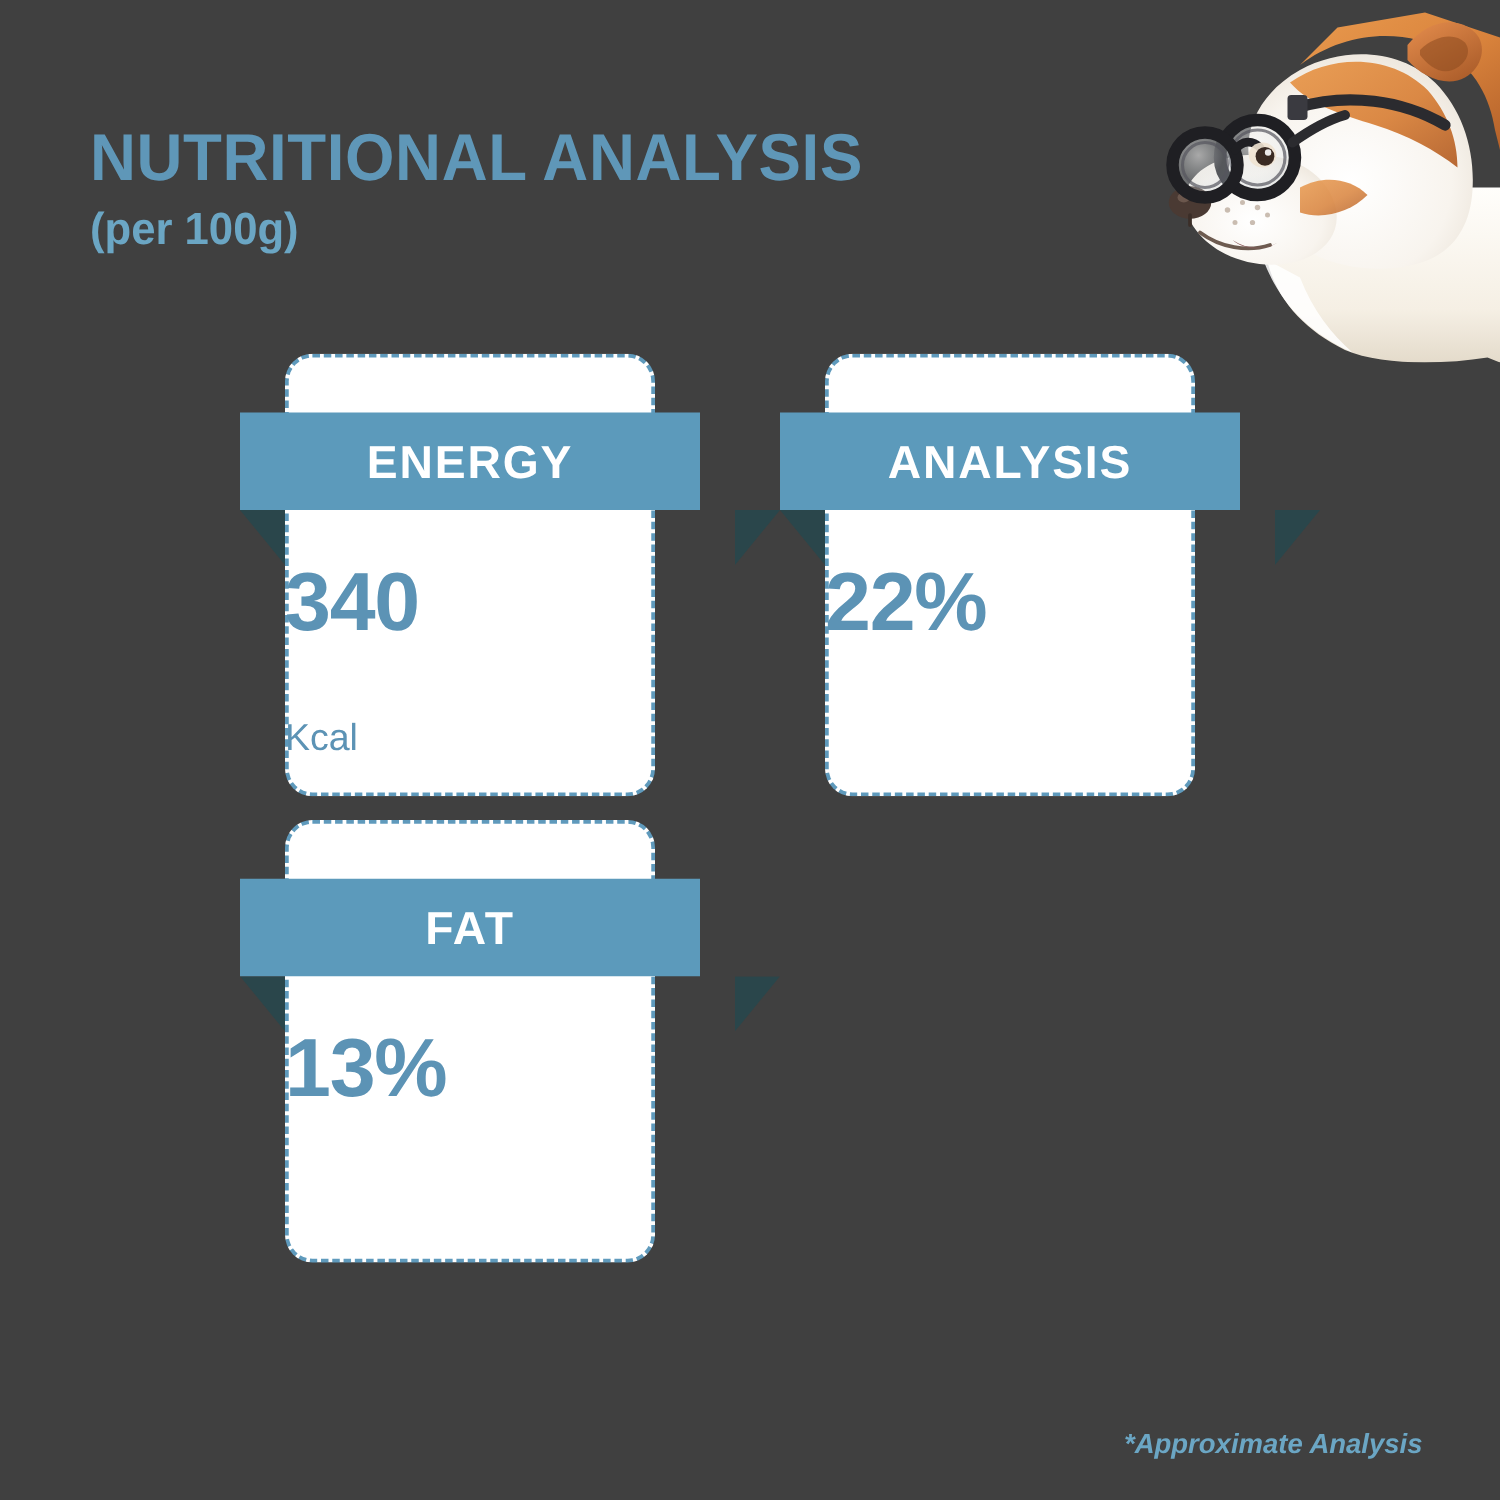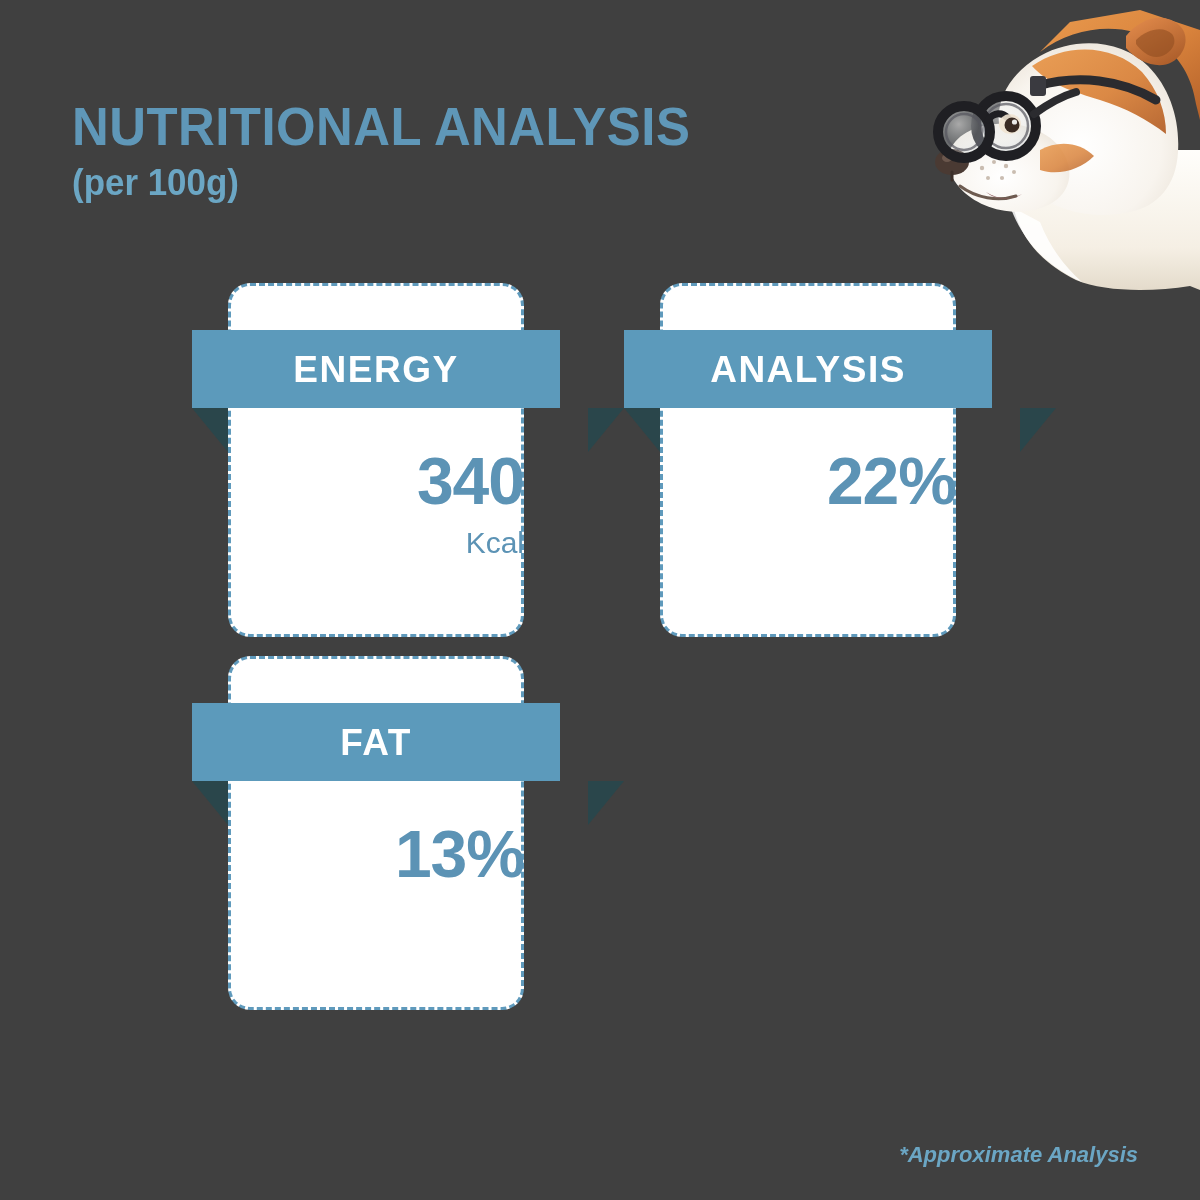--- a/index.html
+++ b/index.html
@@ -136,24 +136,25 @@
   }
 
   .card-content {
     position: absolute;
     left: 36px;
     top: 125px;
     width: 296px;
     height: 140px;
     display: flex;
     flex-direction: column;
-    align-items: flex-end;
+    align-items: flex-start;
     justify-content: flex-start;
     padding-top: 40px;
     box-sizing: border-box;
+    gap: 48px;
   }
   .value-main {
     font-size: 66px;
     font-weight: bold;
     color: #5c93b5;
     line-height: 1;
     letter-spacing: -1px;
     white-space: nowrap;
   }
   .value-unit {

